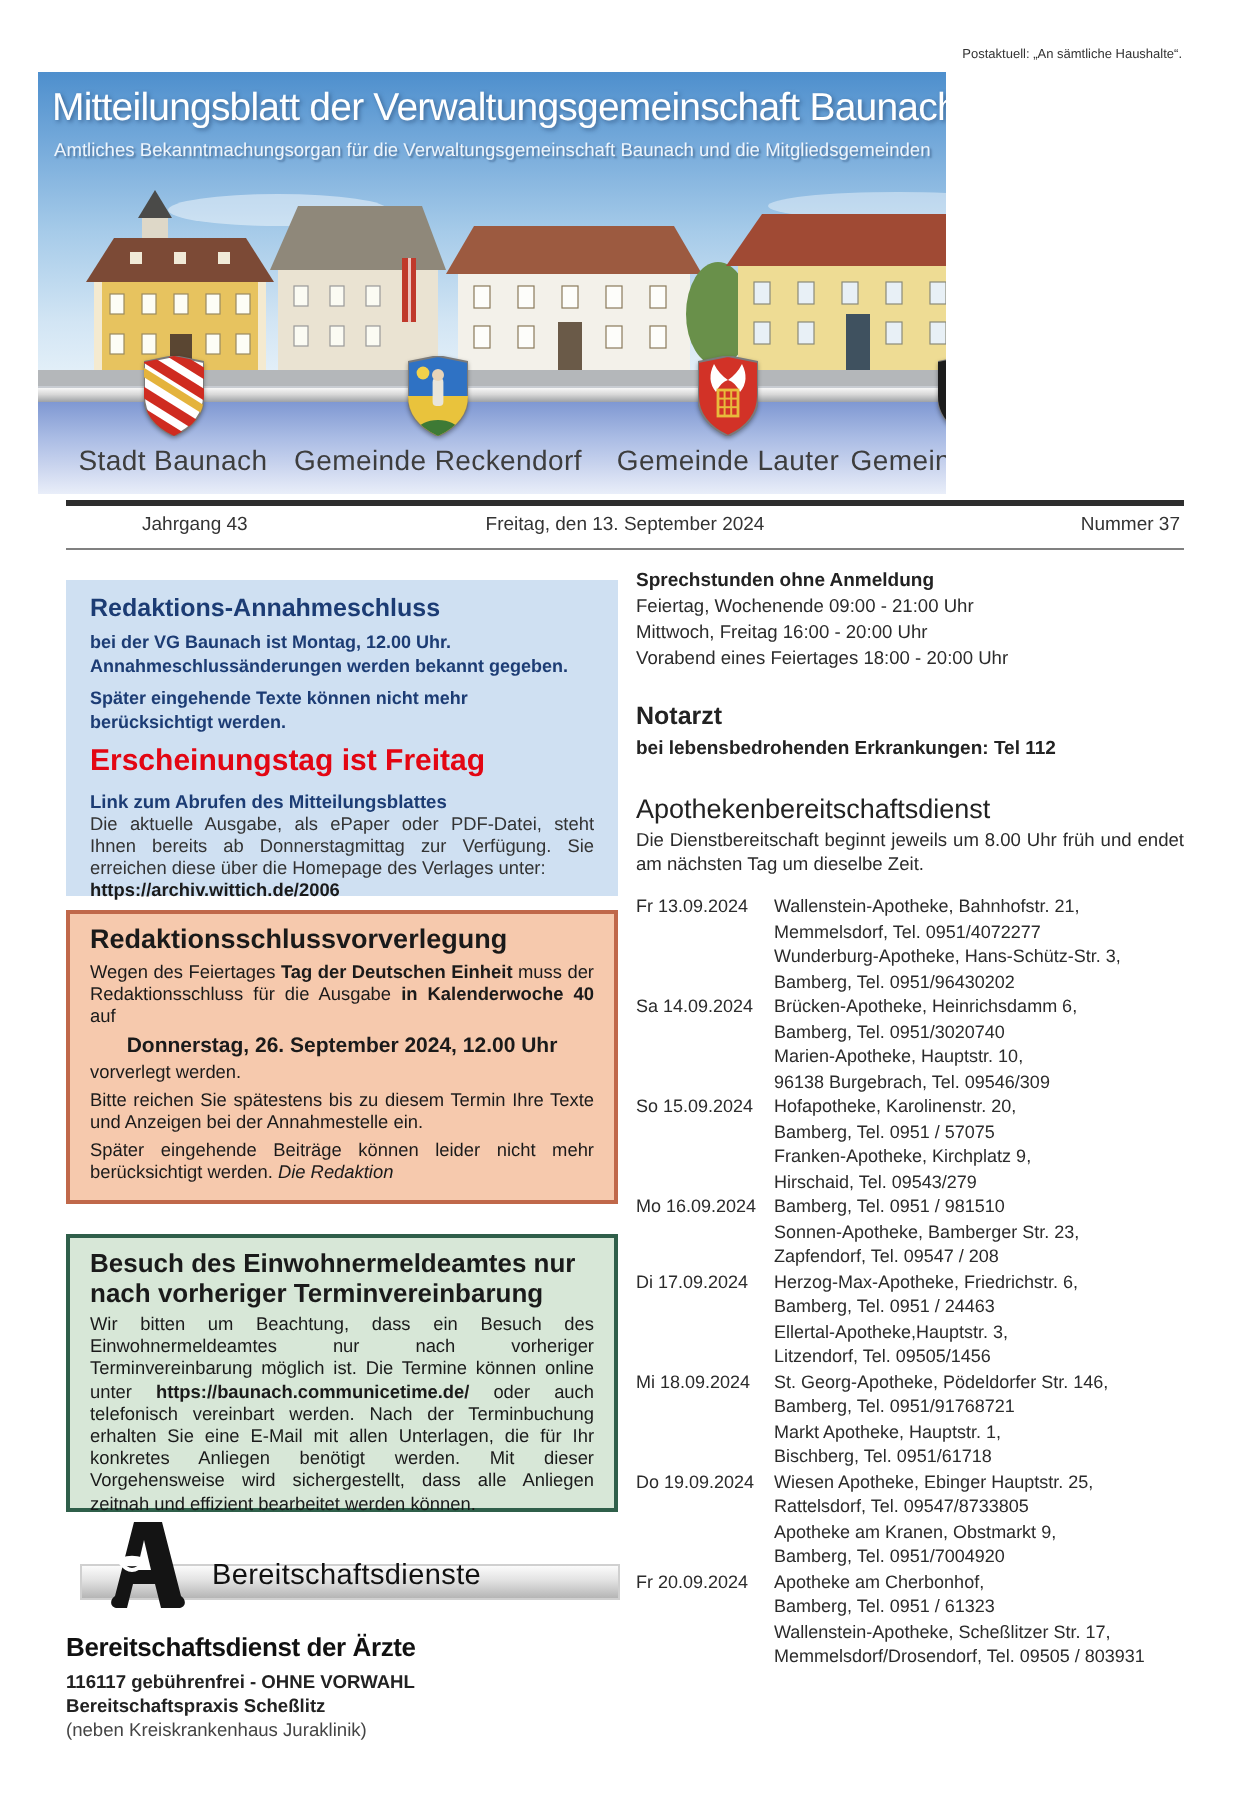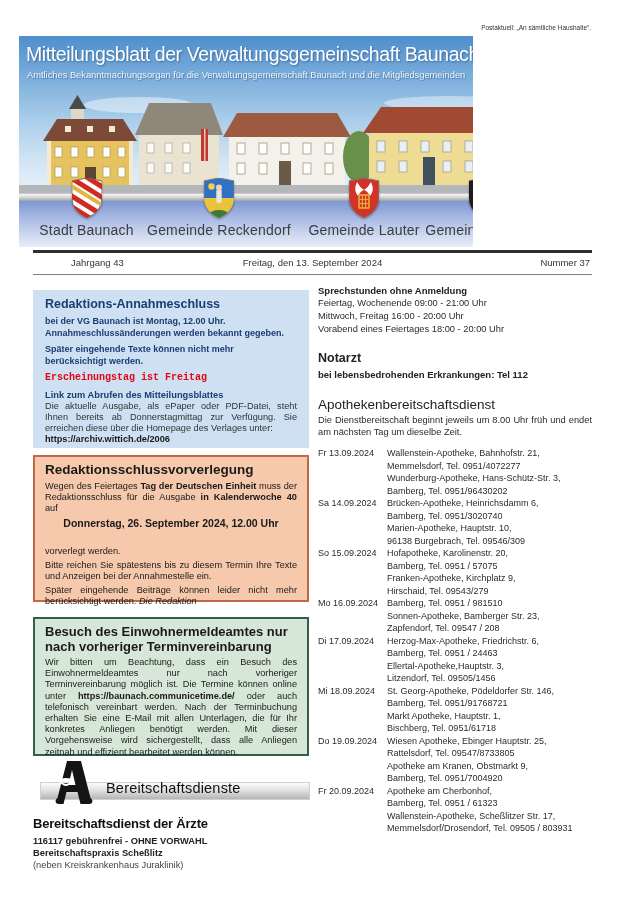--- a/index.html
+++ b/index.html
@@ -31,29 +31,29 @@
   .issue-bar .c{position:absolute;left:0;width:100%;text-align:center;}
   .issue-bar .l{position:absolute;left:2px;margin-left:36px;}
   .issue-bar .r{position:absolute;right:2px;}
   .rule-thin{position:absolute;left:33px;width:559px;top:274px;height:1px;background:#808080;}
 
   
   .box{position:absolute;left:33px;width:276px;box-sizing:border-box;}
   .box-blue{top:290px;height:158px;background:#cfe0f2;padding:7px 12px;color:#1c3c74;}
   .bb-title{font-size:12.5px;font-weight:bold;margin:0 0 5px;}
   .bb-p{font-size:9px;font-weight:bold;line-height:11.5px;margin:0 0 5px;}
-  .bb-red{font-size:10px;font-weight:bold;color:#e30613;margin:3px 0 7px;font-family:Liberation Mono, monospace;}
+  .bb-red{font-size:15px;font-weight:bold;color:#e30613;margin:3px 0 7px;}
   .bb-link-h{font-size:9.3px;font-weight:bold;margin:0 0 1px;}
   .bb-link-t{font-size:9.2px;font-weight:normal;color:#333;line-height:10.8px;text-align:justify;margin:0;}
   .bb-url{font-size:9.2px;font-weight:bold;color:#1a1a1a;margin-top:1px;}
 
   .box-salmon{top:455px;height:147px;background:#f6c9ad;border:2px solid #c0684a;padding:5px 10px;color:#1a1a1a;}
   .bs-title{font-size:13.5px;font-weight:bold;margin:0 0 4px;}
   .bs-p{font-size:9.2px;line-height:11px;text-align:justify;margin:0 0 3px;}
-  .bs-deadline{font-size:10.5px;font-weight:bold;text-align:center;margin:3px 0 17px;}
+  .bs-deadline{font-size:10.5px;font-weight:bold;text-align:center;margin:3px 0 2px;}
   .bs-sig{font-style:italic;}
 
   .box-green{top:617px;height:139px;background:#d7e7d7;border:2px solid #2f5f4a;padding:5px 10px;color:#1a1a1a;}
   .bg-title{font-size:13px;font-weight:bold;line-height:15px;margin:0 0 3px;}
   .bg-p{font-size:9.2px;line-height:11.2px;text-align:justify;margin:0;}
   .url-b{font-weight:bold;}
 
   
   .bd-band{position:absolute;left:40px;top:782px;width:268px;height:16px;
            background:linear-gradient(180deg,#fbfbfb 0%,#e2e2e2 45%,#b5b5b5 100%);border:1px solid #d0d0d0;}

